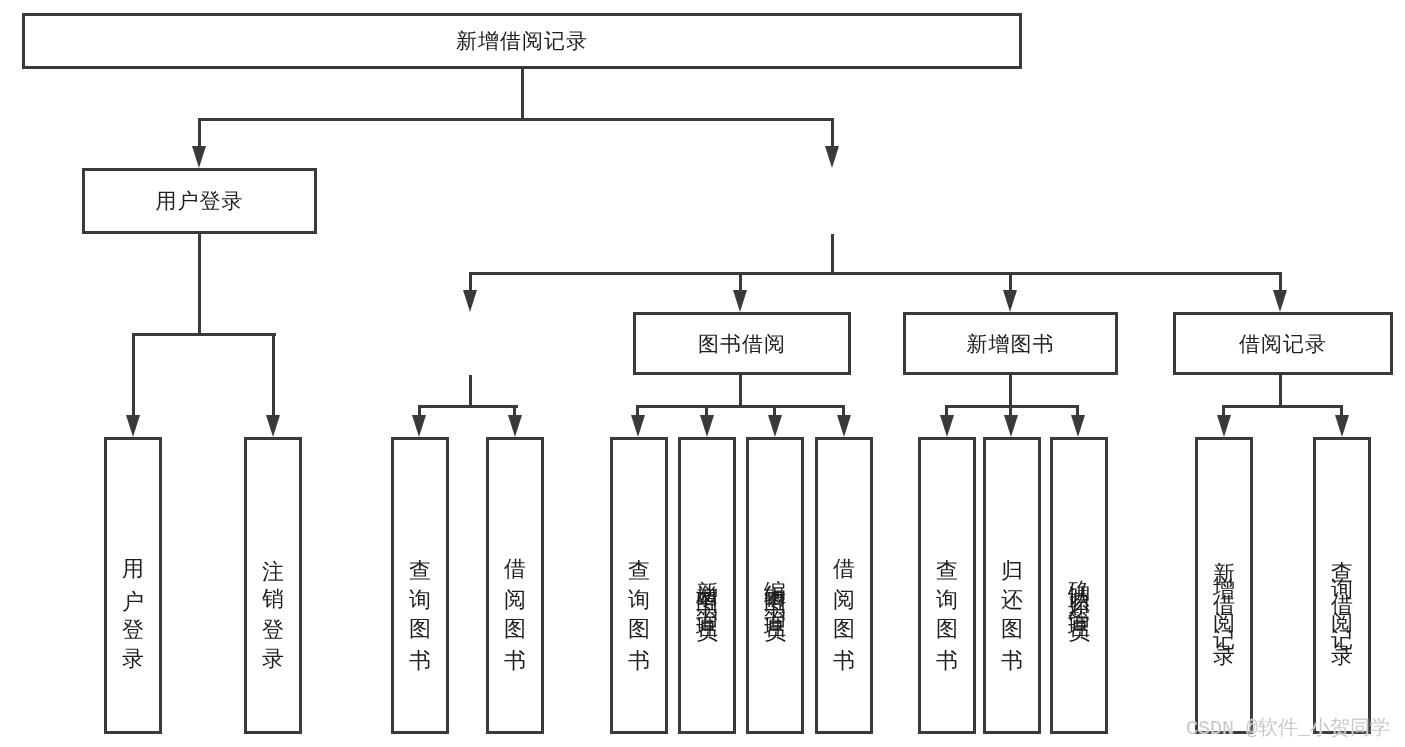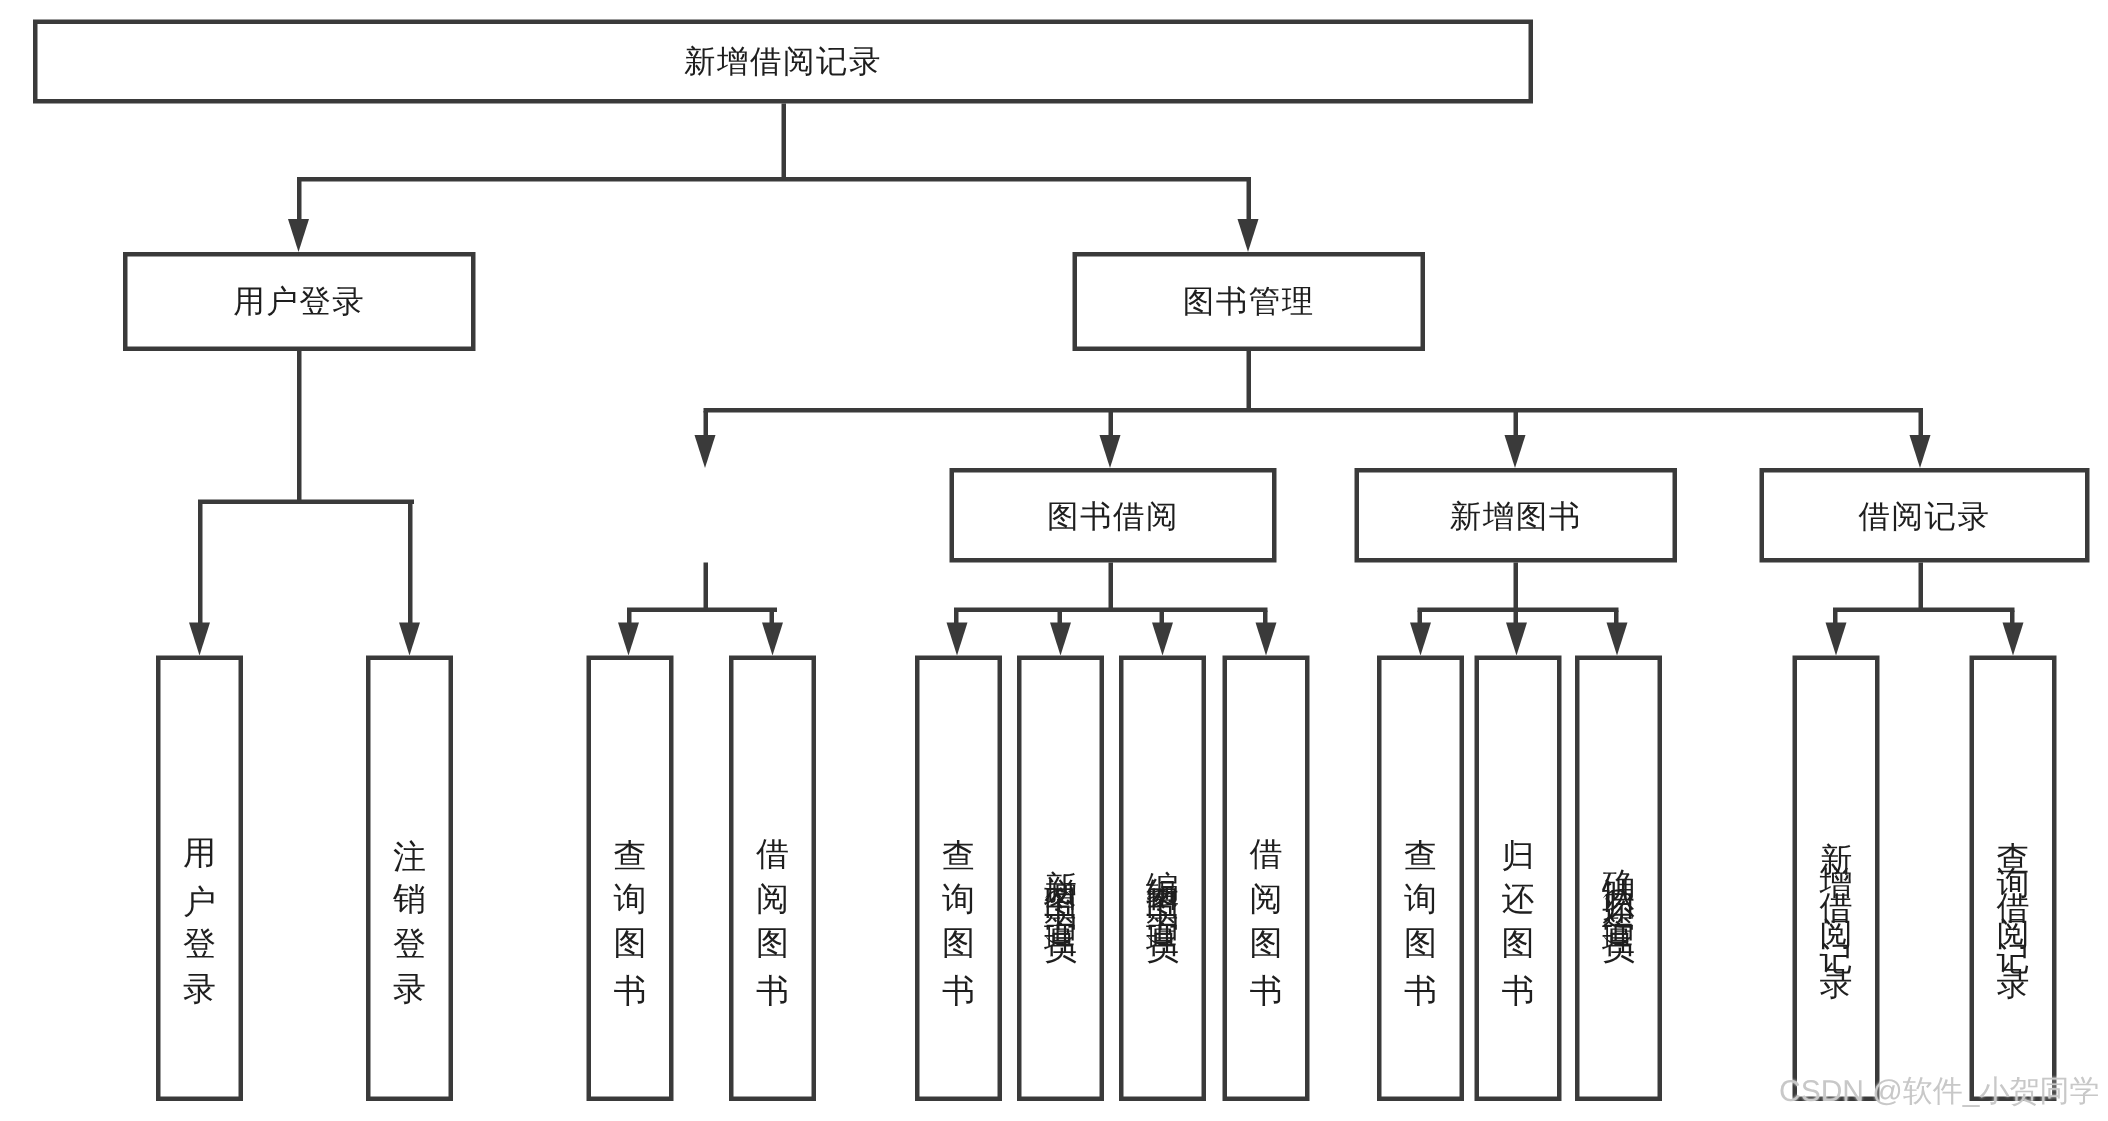--- a/index.html
+++ b/index.html
@@ -65,43 +65,41 @@
   }
   .watermark{
     position:absolute;
     left:1186px;
     top:714px;
     font-size:20px;
     color:var(--watermark);
     text-shadow:0 0 2px #ffffff;
     white-space:nowrap;
     z-index:5;
+    font-family:Liberation Mono, monospace;
   }
 </style>
 </head>
 <body>
 
 <div class="stage">
 
   <div class="box" style="left:22px;top:13px;width:1000px;height:56px;">
     <span class="hlabel">新增借阅记录</span>
   </div>
 
   <div class="line v" style="left:521px;top:69px;height:51px;"></div>
   <div class="line h" style="left:198px;top:118px;width:636px;"></div>
   <div class="line v" style="left:198px;top:120px;height:28px;"></div>
   <div class="arrow" style="left:192px;top:146px;"></div>
   <div class="line v" style="left:831px;top:120px;height:28px;"></div>
   <div class="arrow" style="left:825px;top:146px;"></div>
 
   <div class="box" style="left:82px;top:168px;width:235px;height:66px;">
     <span class="hlabel">用户登录</span>
-  </div>
-  <div class="box" style="left:715px;top:168px;width:235px;height:66px;">
-    <span class="hlabel">图书管理</span>
   </div>
 
   <div class="line v" style="left:198px;top:234px;height:101px;"></div>
   <div class="line h" style="left:132px;top:333px;width:144px;"></div>
   <div class="line v" style="left:132px;top:335px;height:82px;"></div>
   <div class="arrow" style="left:126px;top:415px;"></div>
   <div class="line v" style="left:272px;top:335px;height:82px;"></div>
   <div class="arrow" style="left:266px;top:415px;"></div>
 
   <div class="line v" style="left:831px;top:234px;height:40px;"></div>

